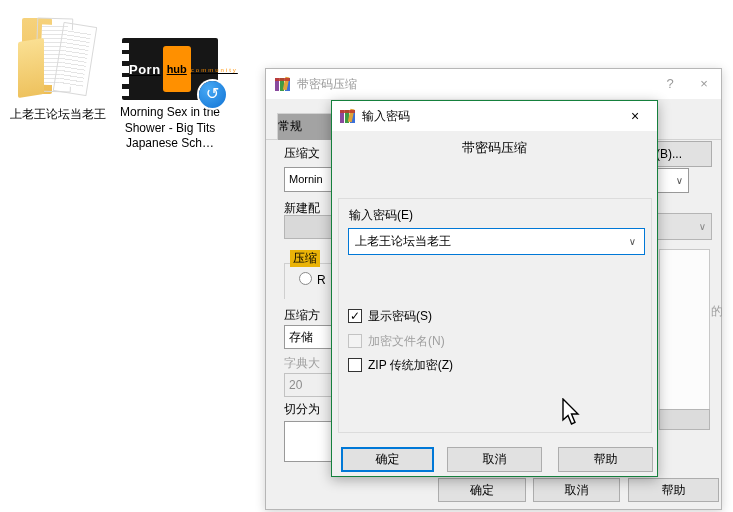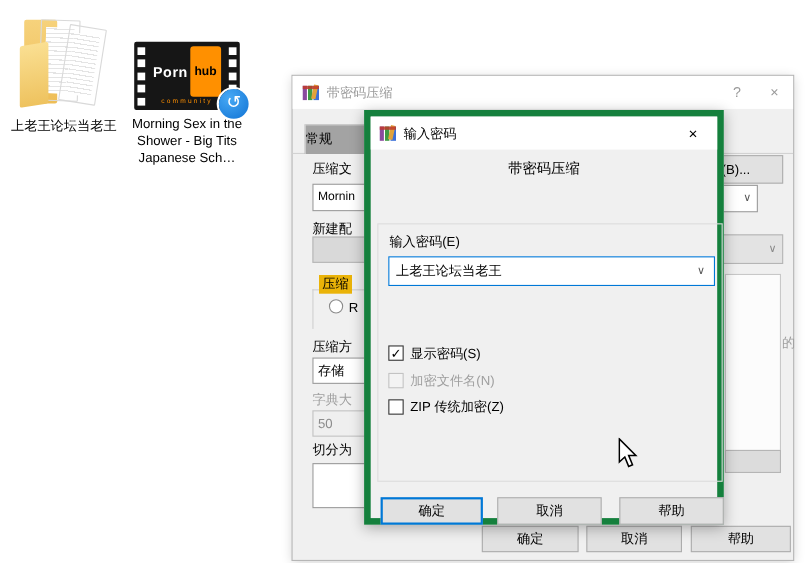--- a/index.html
+++ b/index.html
@@ -18,34 +18,34 @@
   .paper-1 { left:22px; top:6px;  width:36px; height:74px; transform:rotate(2deg); }
   .paper-2 { left:44px; top:12px; width:34px; height:70px; transform:rotate(9deg); }
   .folder-front { position:absolute; left:4px; top:28px; width:26px; height:56px;
                   background:linear-gradient(#fadf92,#eec25e); border-radius:2px; transform:skewY(-9deg); }
 
   #video-item { left:118px; top:38px; width:104px; }
   .film { position:relative; width:96px; height:62px; margin:0 auto; background:#161616; border-radius:2px;
           display:flex; align-items:stretch; }
   .holes { width:13px; display:flex; flex-direction:column; justify-content:space-evenly; align-items:center; }
   .hole  { width:7px; height:7px; background:#fff; }
-  .film-center { flex:1; display:flex; flex-direction:column; align-items:center; justify-content:center; }
+  .film-center { flex:1; display:flex; flex-direction:row; align-items:center; justify-content:center;text-decoration:underline; }
   .ph-row { display:flex; align-items:center; }
   .ph-porn { color:#fff; font-weight:bold; font-size:13px; letter-spacing:.5px; }
   .ph-hub  { color:#000; font-weight:bold; font-size:11px; background:#ff9000; border-radius:3px; padding:17px 4px; margin-left:2px; }
   .ph-comm { color:#ff9000; font-size:6px; letter-spacing:2px; margin-top:2px; }
   .badge { position:absolute; right:-8px; bottom:-8px; width:27px; height:27px; border-radius:50%;
            background:radial-gradient(circle at 35% 30%, #47a9f5, #1173d4); box-shadow:0 0 0 2px #fff;
            color:#fff; font-size:16px; line-height:26px; text-align:center; }
 
   
   .dialog { position:absolute; background:#f0f0f0; }
   #outer-dialog { left:265px; top:68px; width:457px; height:442px; border:1px solid #b6b6b6;
                   box-shadow:0 2px 10px rgba(0,0,0,.18); z-index:10; }
-  #inner-dialog { left:331px; top:100px; width:327px; height:377px; border:6px solid #15803d;
+  #inner-dialog { left:331px; top:100px; width:327px; height:377px; border:1px solid #15803d;
                   box-shadow:0 3px 12px rgba(0,0,0,.30); z-index:20; }
   .titlebar { position:absolute; left:0; top:0; right:0; height:30px; background:#fff; display:flex; align-items:center; }
   .titlebar .ttl { font-size:12px; margin-left:6px; }
   .ttl-gray { color:#9a9a9a; }
   .tb-btn { width:34px; height:30px; line-height:30px; text-align:center; font-size:13px; }
   .winrar-ico { width:16px; height:16px; margin-left:9px; flex:0 0 16px; }
 
   .tab { position:absolute; left:11px; top:44px; width:62px; height:27px; background:#a3a3a3;
          border:1px solid #d2d2d2; border-bottom:none; font-size:12px; text-align:left; line-height:25px; z-index:2; }
   .tabline { position:absolute; left:0; top:70px; width:100%; border-top:1px solid #d2d2d2; }
@@ -146,21 +146,21 @@
   <div class="graybox" style="left:18px; top:146px; width:50px; height:24px;"></div>
 
   <div class="grp-left"></div>
   <div class="grp-lbl-left">压缩</div>
   <div class="radio" style="left:33px; top:203px;"></div>
   <div class="lbl" style="left:51px; top:204px; width:16px;">R</div>
 
   <div class="lbl" style="left:18px; top:238px; width:50px;">压缩方</div>
   <div class="fieldbox" style="left:18px; top:256px; width:50px; height:24px; font-size:12px;">存储</div>
   <div class="lbl lbl-gray" style="left:18px; top:286px; width:50px;">字典大</div>
-  <div class="fieldbox" style="left:18px; top:304px; width:50px; height:24px; background:#efefef; border-color:#c2c2c2; color:#8c8c8c; font-size:12px;">50</div>
+  <div class="fieldbox" style="left:18px; top:304px; width:50px; height:24px; background:#efefef; border-color:#c2c2c2; color:#8c8c8c; font-size:12px;">20</div>
   <div class="lbl" style="left:18px; top:332px; width:50px;">切分为</div>
   <div class="fieldbox" style="left:18px; top:352px; width:50px; height:41px;"></div>
 
   <div class="btn" style="left:385px; top:72px; width:61px; height:26px; line-height:24px; text-align:left; padding-left:4px;">(B)...</div>
   <div class="fieldbox" style="left:362px; top:99px; width:61px; height:25px; font-size:12px;">
     <span>g a</span>
     <span class="chev" style="line-height:23px;">∨</span>
   </div>
   <div class="graybox" style="left:385px; top:144px; width:61px; height:27px; background:#e3e3e3;">
     <span class="chev" style="line-height:26px; color:#888;">∨</span>

